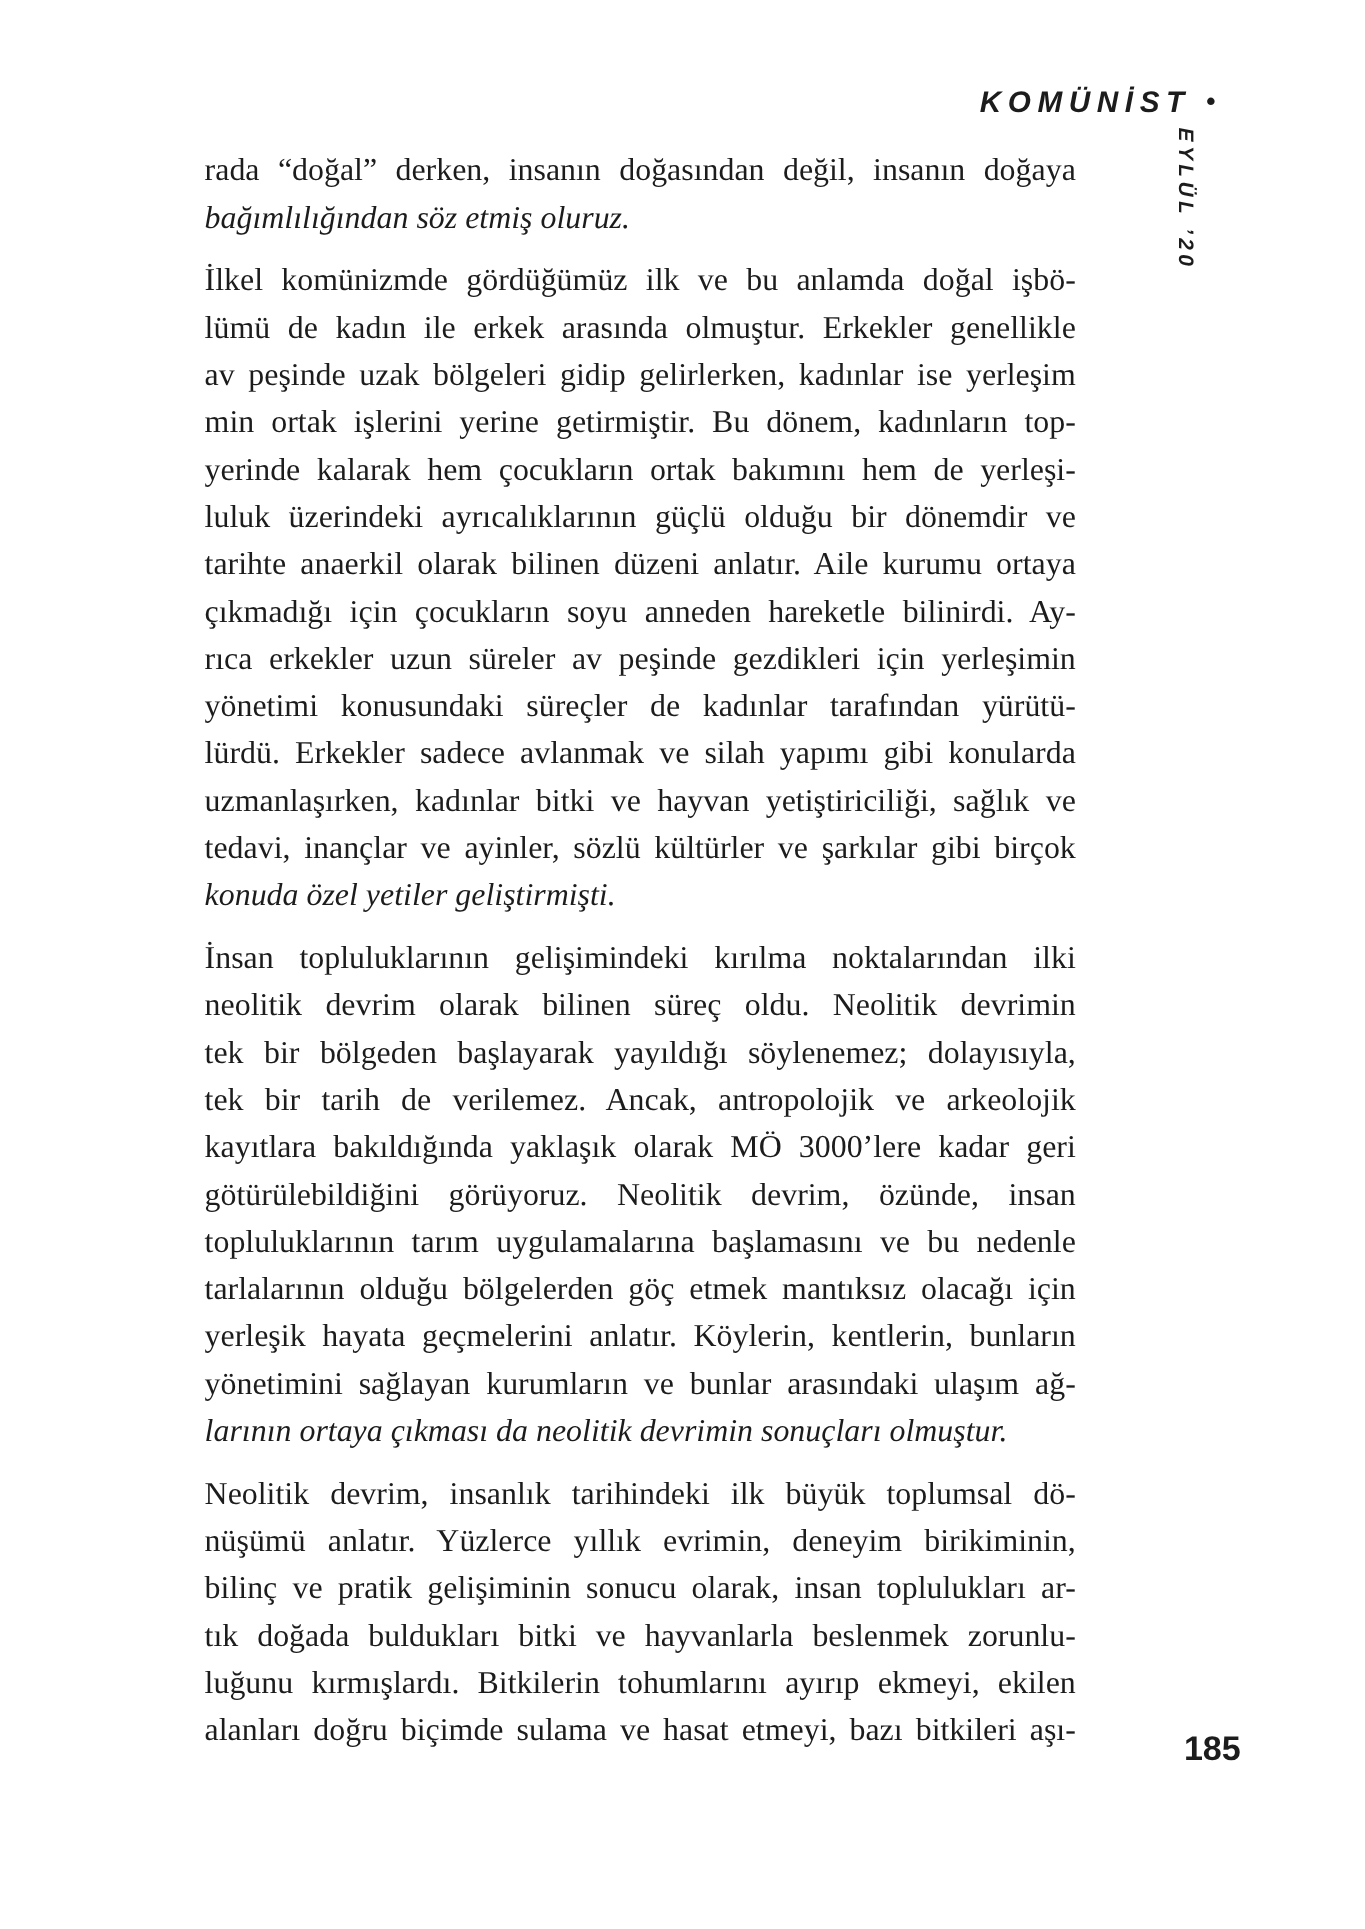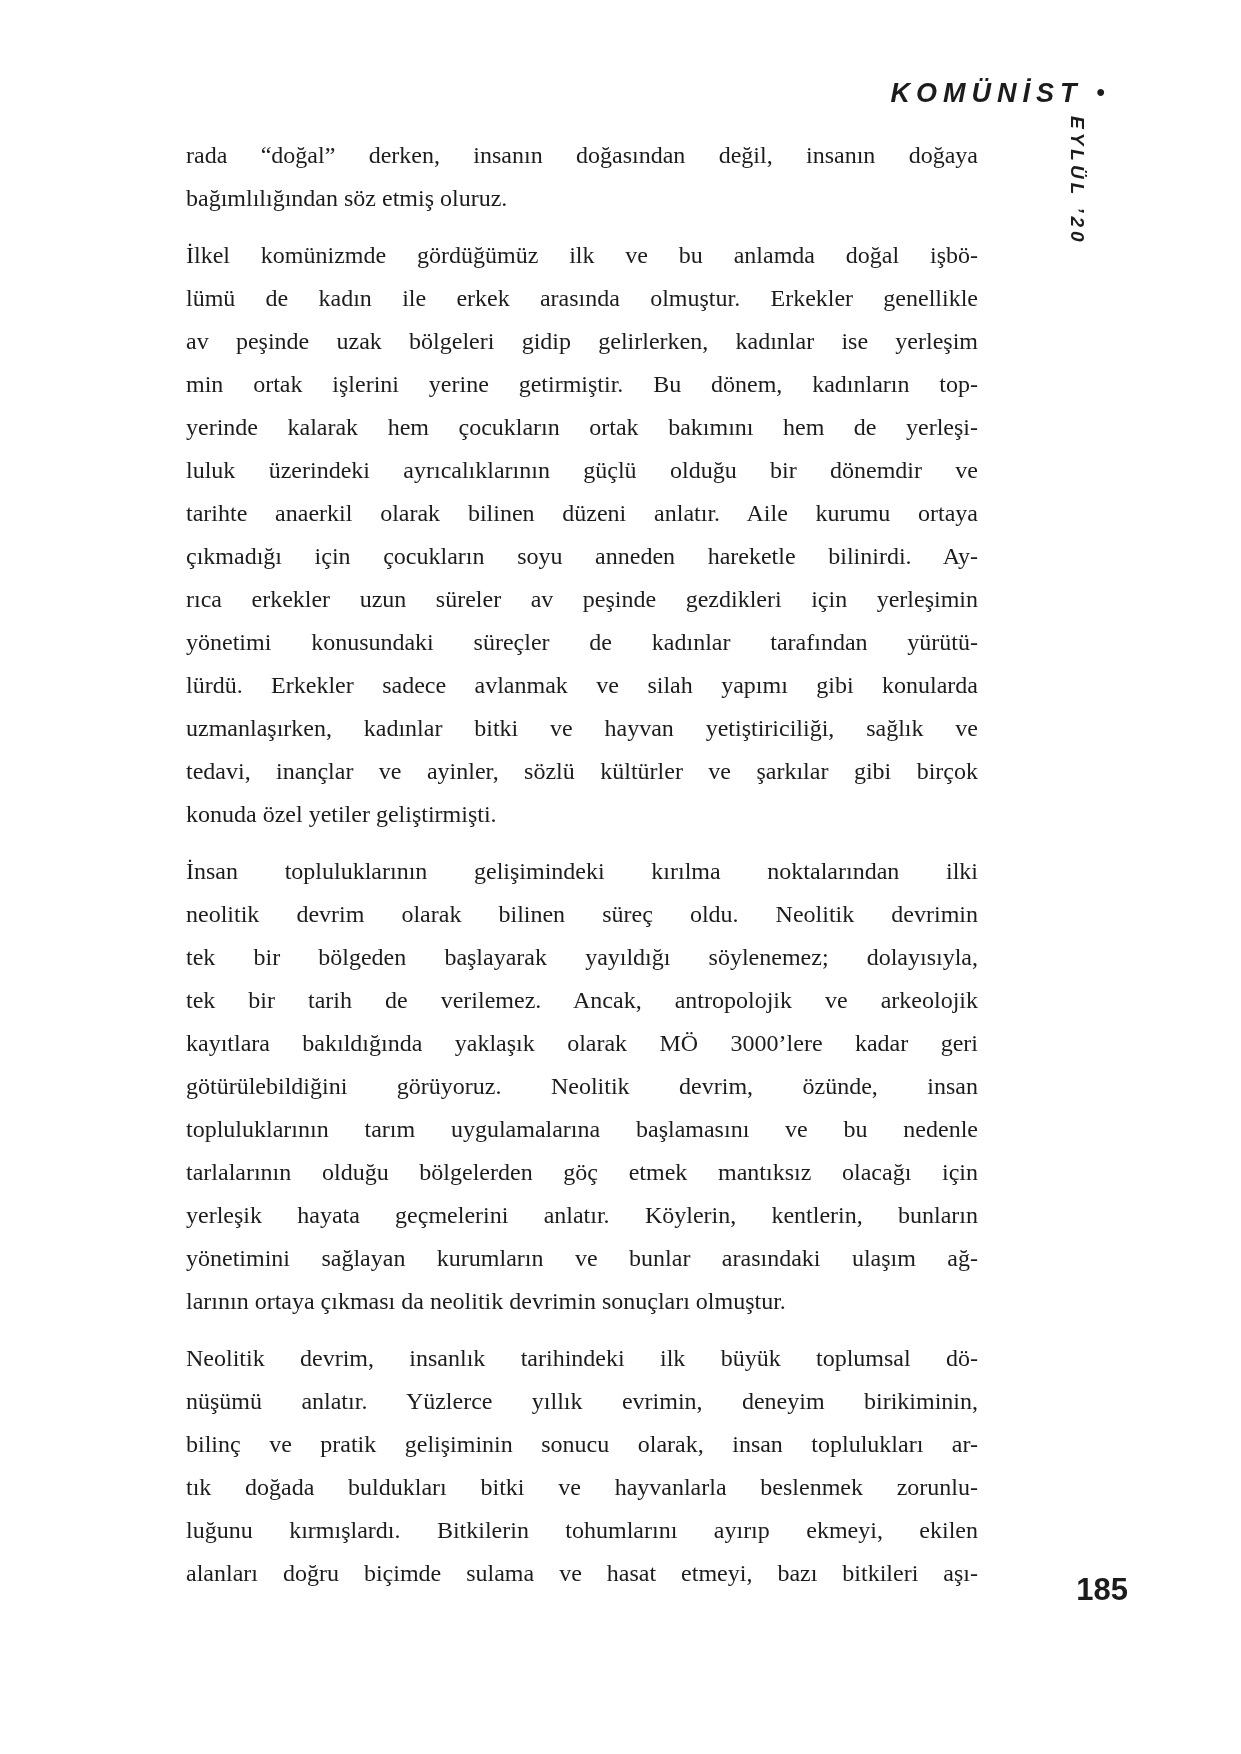--- a/index.html
+++ b/index.html
@@ -53,36 +53,37 @@
     color: #1c1c1c;
     white-space: nowrap;
   }
   
   .body-text {
     position: absolute;
     top: 134px;
     left: 186px;
     width: 792px;
     font-family: "Liberation Serif", "DejaVu Serif", serif;
-    font-size: 24px;
+    font-size: 29px;
     color: #1c1c1c;
   }
   .paragraph { margin: 0 0 14px 0; }
   .paragraph:last-child { margin-bottom: 16px; }
   .line {
     height: 43px;
     line-height: 43px;
     text-align: justify;
     text-align-last: justify;
     text-justify: inter-word;
     white-space: nowrap;
   }
   .line.flush-left {
     text-align: left;
     text-align-last: left;
+    font-style: italic;
   }
   
   .page-number {
     position: absolute;
     top: 1572px;
     left: 0;
     width: 1128px;
     text-align: right;
     font-family: "Liberation Sans", sans-serif;
     font-weight: bold;

